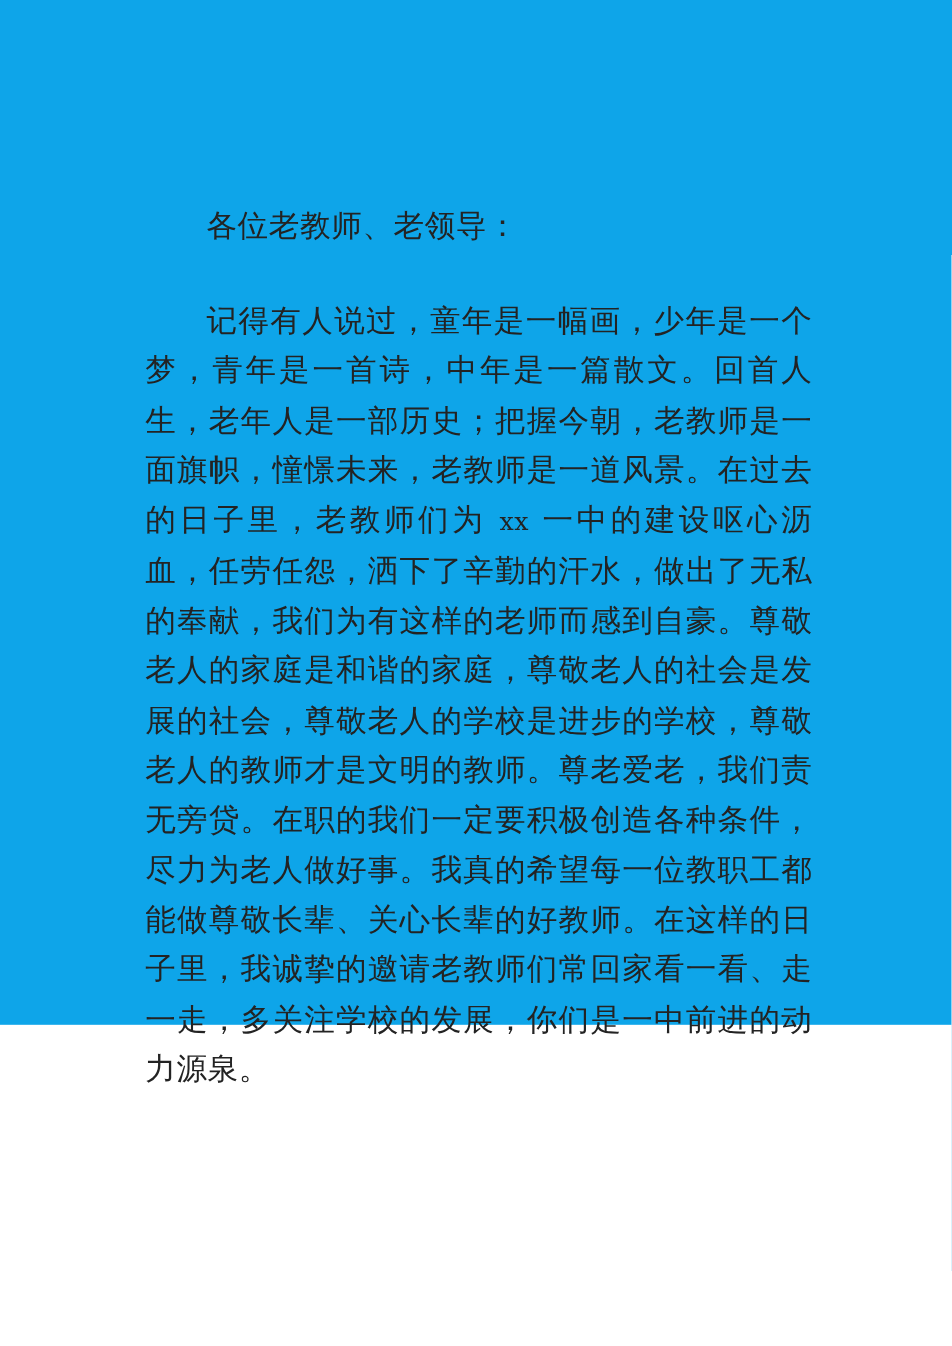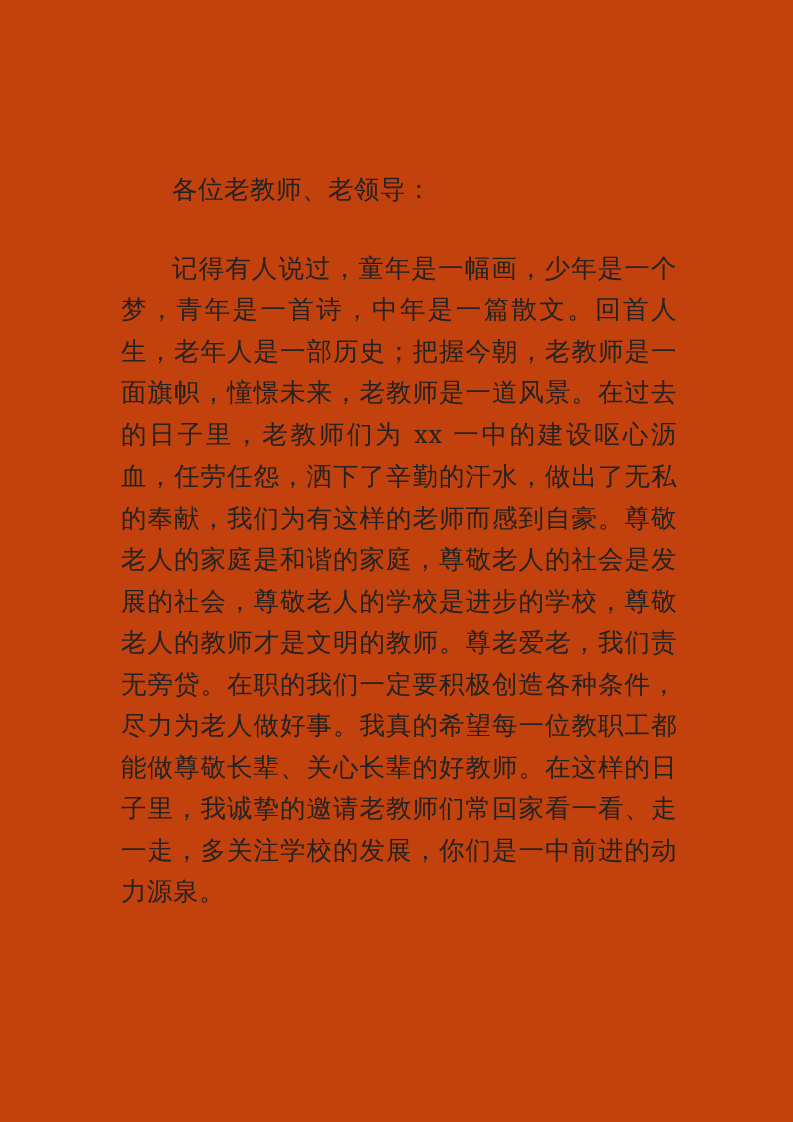--- a/index.html
+++ b/index.html
@@ -14,22 +14,22 @@
     overflow: hidden;
     font-family: "DejaVu Serif", "Liberation Serif", serif;
     color: #232323;
     -webkit-font-smoothing: antialiased;
   }
 
   
   .page {
     position: relative;
     width: 793px;
-    height: 1122px;
-    background: #c2410c;
+    height: 854px;
+    background: #0ea5e9;
     box-sizing: border-box;
   }
 
   
   .doc-body {
     position: absolute;
     left: 121px;
     top: 169px;
     width: 556px;
   }
@@ -46,21 +46,21 @@
     color: #232323;
   }
 
   .para:last-child {
     margin-bottom: 0;
   }
 
   
   .latin {
     font-family: "DejaVu Serif", "Liberation Serif", serif;
-    font-size: 24px;
+    font-size: 21px;
     letter-spacing: 0.5px;
   }
 </style>
 </head>
 <body>
 
 <div class="page">
 
   <div class="doc-body">
 

